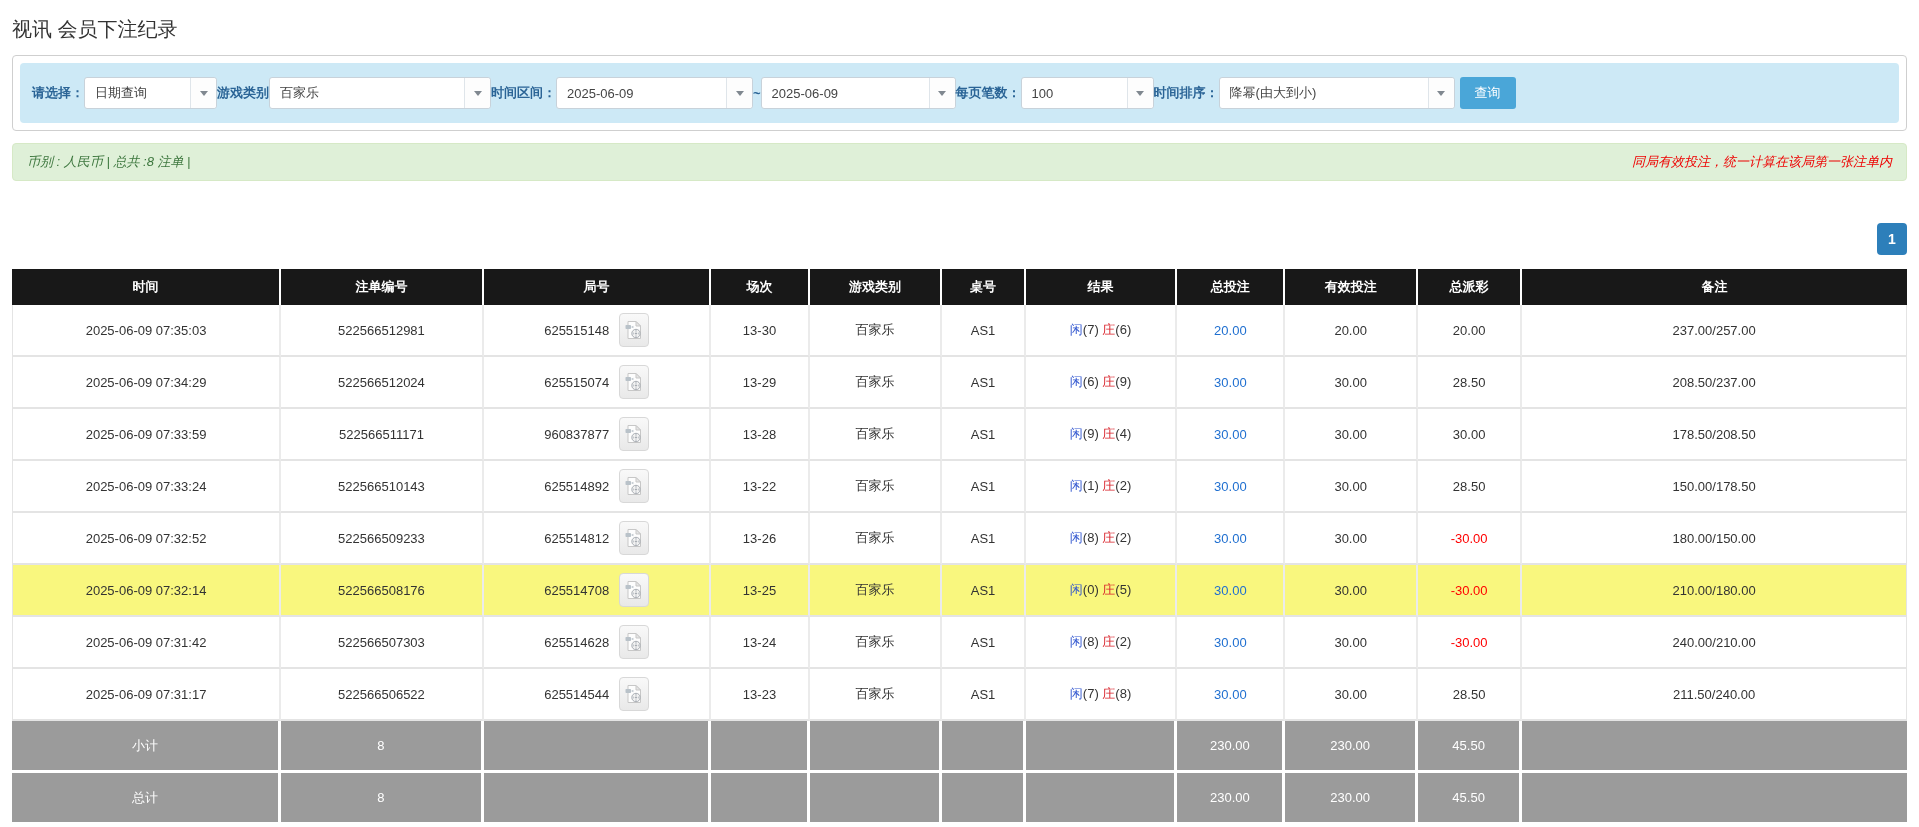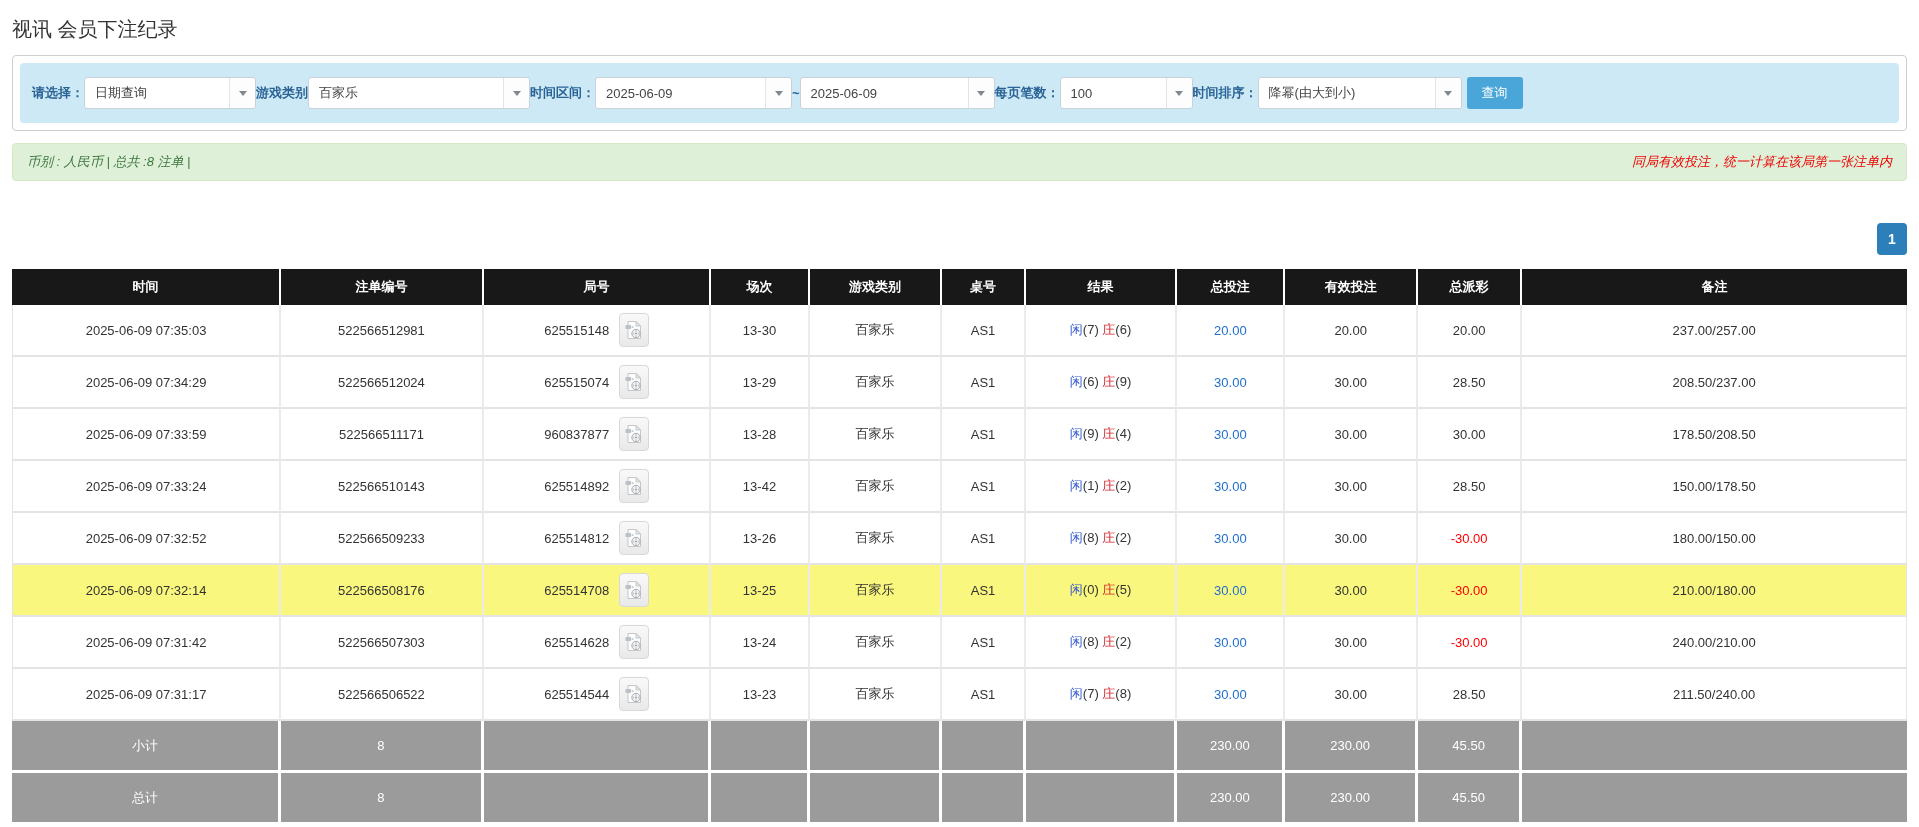--- a/index.html
+++ b/index.html
@@ -49,21 +49,21 @@
 </style>
 </head>
 <body>
 
 <div class="page">
   <h1 class="page-title">视讯 会员下注纪录</h1>
 
   <div class="filter-panel">
     <div class="filter-band">
       <span class="flabel">请选择：</span>
-      <div class="combo" style="width:172px">
+      <div class="combo" style="width:133px">
         <span class="combo-text">日期查询</span>
         <span class="combo-arrow">
             <i class="tri"></i>
           </span>
       </div>
       <span class="flabel">游戏类别</span>
       <div class="combo" style="width:222px">
         <span class="combo-text">百家乐</span>
         <span class="combo-arrow">
             <i class="tri"></i>
@@ -84,21 +84,21 @@
           </span>
       </div>
       <span class="flabel">每页笔数：</span>
       <div class="combo" style="width:133px">
         <span class="combo-text">100</span>
         <span class="combo-arrow">
             <i class="tri"></i>
           </span>
       </div>
       <span class="flabel">时间排序：</span>
-      <div class="combo" style="width:204px">
+      <div class="combo" style="width:236px">
         <span class="combo-text">降幂(由大到小)</span>
         <span class="combo-arrow">
             <i class="tri"></i>
           </span>
       </div>
       <button class="search-btn">查询</button>
     </div>
   </div>
 
   <div class="summary-bar">
@@ -236,21 +236,21 @@
     <path d="M6 7 l2.4 -1.3 v2.6 z" fill="#b9c2c9"></path>
     <circle cx="11" cy="13.5" r="4.2" fill="#f2f2f2" stroke="#a8adb3" stroke-width="1"></circle>
     <circle cx="11" cy="13.5" r="1.1" fill="#a8adb3"></circle>
     <circle cx="11" cy="10.9" r="0.9" fill="#c2c7cc"></circle>
     <circle cx="11" cy="16.1" r="0.9" fill="#c2c7cc"></circle>
     <circle cx="8.4" cy="13.5" r="0.9" fill="#c2c7cc"></circle>
     <circle cx="13.6" cy="13.5" r="0.9" fill="#c2c7cc"></circle>
   </svg>
             </button>
 </td>
-          <td>13-42</td>
+          <td>13-22</td>
           <td>百家乐</td>
           <td>AS1</td>
           <td><span class="res-p">闲</span>(1) <span class="res-b">庄</span>(2)</td>
           <td><a class="bet-link">30.00</a></td>
           <td>30.00</td>
           <td>28.50</td>
           <td>150.00/178.50</td>
         </tr>
         <tr>
           <td>2025-06-09 07:32:52</td>

